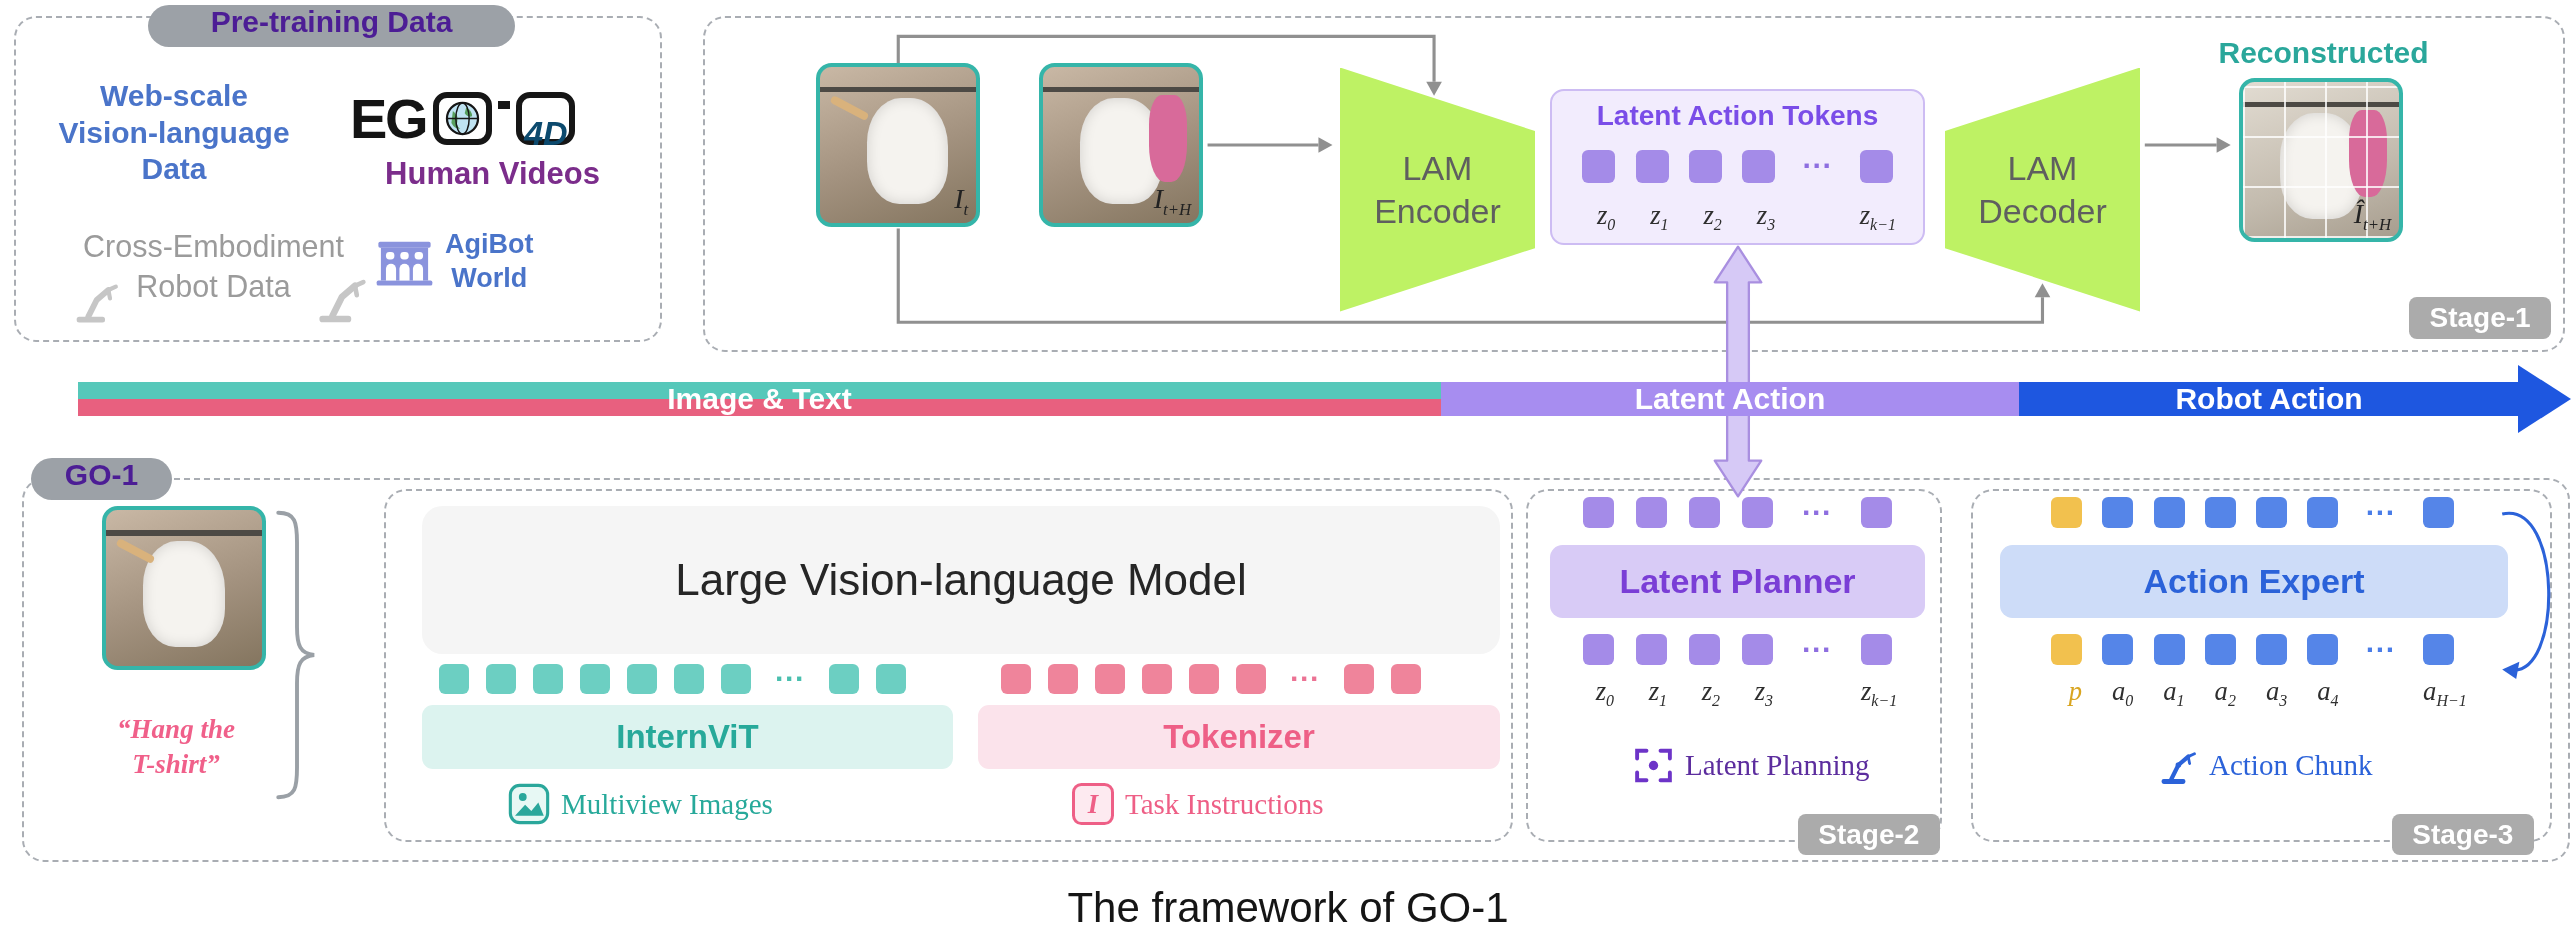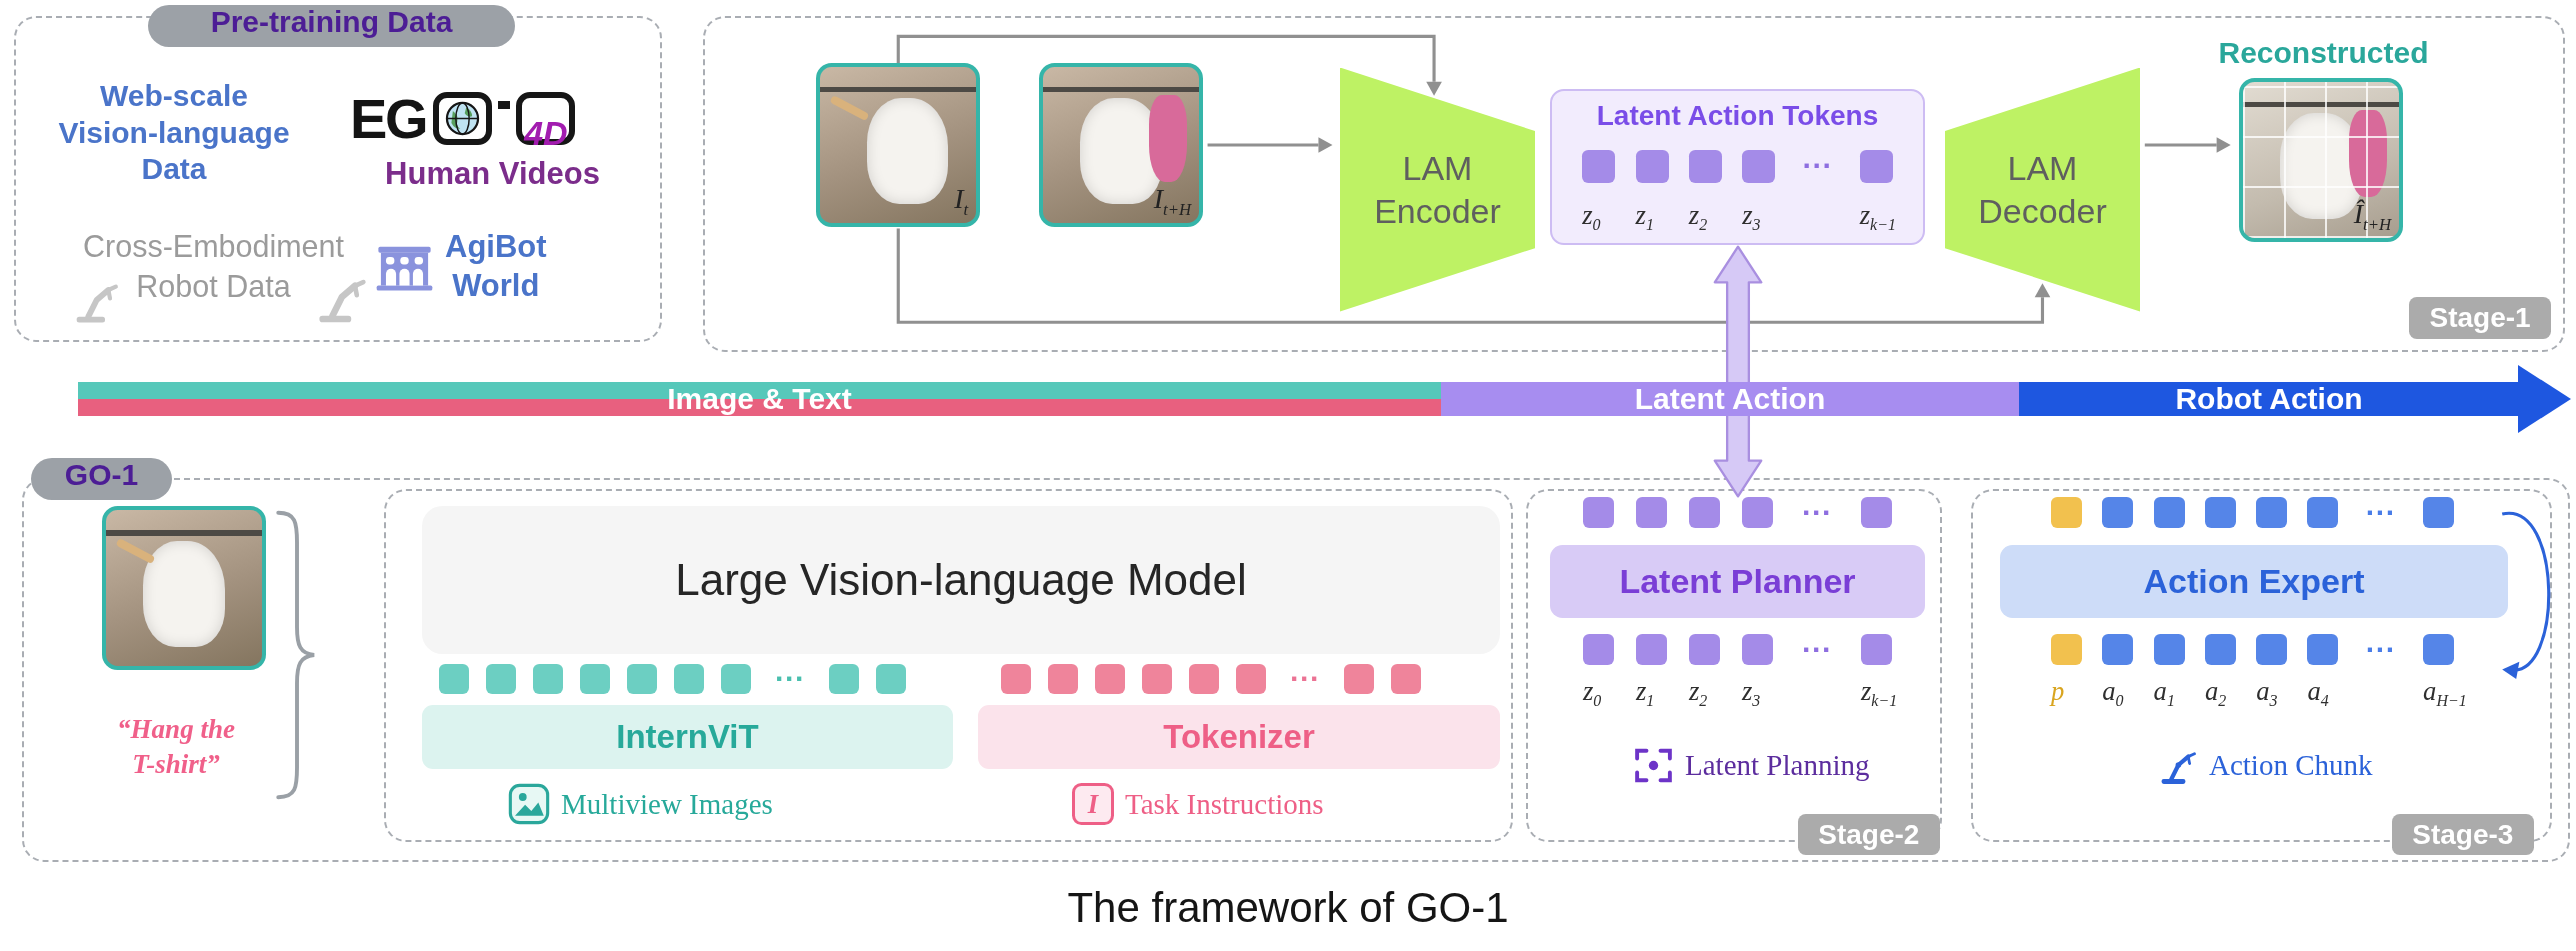--- a/index.html
+++ b/index.html
@@ -49,39 +49,39 @@
   .t38 { width:30px; height:30px; } .t40 { width:31px; height:31px; } .t42 { width:33px; height:33px; }
   .c-teal { background:#6ccfc2; } .c-pink { background:#ef849b; } .c-purple { background:#a48be8; }
   .c-blue { background:#5585e8; } .c-yellow { background:#f2c14e; }
   .dots { width:44px; text-align:center; font-weight:bold; font-size:30px; line-height:1; flex:0 0 auto; }
   .d-teal { color:#49bfae; } .d-pink { color:#ec7394; } .d-purple { color:#8e6ee0; } .d-blue { color:#4a7de8; }
 
   
   .lab-row { position:absolute; display:flex; align-items:flex-start; gap:20.3px;
              font-family:"Liberation Serif",serif; font-style:italic; font-size:26.6px; color:#2f2f2f; }
   .lab-row.gap28 { gap:22px; }
-  .lab-cell { width:31px; text-align:left; flex:0 0 auto; }
+  .lab-cell { width:31px; text-align:right; flex:0 0 auto; }
   .lab-cell.w42 { width:33px; }
   .spacer { width:44px; flex:0 0 auto; }
   .p-col { color:#d9a520; }
 
   
   .soft-box { position:absolute; border-radius:14px; display:flex; align-items:center; justify-content:center;
               font-weight:bold; }
 
   
   .blue-txt { color:#4a74c9; }
   .gray-txt { color:#9b9b9b; }
   .purple-txt { color:#7b2d8b; }
   .ego-row { position:absolute; display:flex; align-items:center; gap:6.2px; }
   .ego-eg { font-size:56px; font-weight:800; letter-spacing:-2.3px; color:#141414; }
   .lens { display:flex; align-items:center; justify-content:center; width:59px; height:53px;
           border:6.2px solid #161616; border-radius:14px; background:#fff; }
   .bridge { width:12.5px; height:7.8px; background:#161616; margin-top:-26.6px; }
-  .fourd { font-size:34px; font-weight:800; font-style:italic; color:#a21caf;margin-top:29px; }
+  .fourd { font-size:34px; font-weight:800; font-style:italic; color:#0c4a6e;margin-top:29px; }
 
   
   .tl-seg { position:absolute; height:34px; top:382px; }
   .tl-label { position:absolute; top:382px; height:34px; display:flex; align-items:center; justify-content:center;
               color:#fff; font-weight:bold; font-size:30px; z-index:3; }
 
   
   .anno { position:absolute; display:flex; align-items:center; gap:11px;
           font-family:"Liberation Serif",serif; font-size:29px; }
   .icon-box { width:42px; height:42px; flex:0 0 auto; display:flex; align-items:center; justify-content:center; }
@@ -151,21 +151,21 @@
         <rect x="7" y="13" width="56" height="39" fill="#8a93dd"></rect>
         <rect x="2" y="52" width="66" height="6" rx="2" fill="#8a93dd"></rect>
         <path d="M13 52 v-14 a6 6 0 0 1 12 0 v14 Z" fill="#ffffff"></path>
         <path d="M29 52 v-14 a6 6 0 0 1 12 0 v14 Z" fill="#ffffff"></path>
         <path d="M45 52 v-14 a6 6 0 0 1 12 0 v14 Z" fill="#ffffff"></path>
         <rect x="13" y="18" width="10" height="9" rx="4" fill="#ffffff"></rect>
         <rect x="30" y="18" width="10" height="9" rx="4" fill="#ffffff"></rect>
         <rect x="47" y="18" width="10" height="9" rx="4" fill="#ffffff"></rect>
       </svg>
     </span>
-    <span class="ml blue-txt" style="font-size:31px; font-weight:bold; text-align:center; line-height:1.25;">AgiBot
+    <span class="ml blue-txt" style="font-size:27px; font-weight:bold; text-align:center; line-height:1.25;">AgiBot
 World</span>
   </div>
 
   <div class="dashed-box" style="left:703px; top:15.6px; width:1862px; height:336px;"></div>
   <div class="abs" style="left:703px; top:15.6px; width:1862px; height:336px;">
 
     <svg class="abs" style="left:0; top:0; pointer-events:none;" width="1862" height="336" viewBox="0 0 2384 430">
       <path d="M250 60 V26 H936 V84" fill="none" stroke="#909090" stroke-width="4"></path>
       <polygon points="926,84 946,84 936,102" fill="#909090"></polygon>
       <path d="M646 165 H788" fill="none" stroke="#909090" stroke-width="4"></path>

